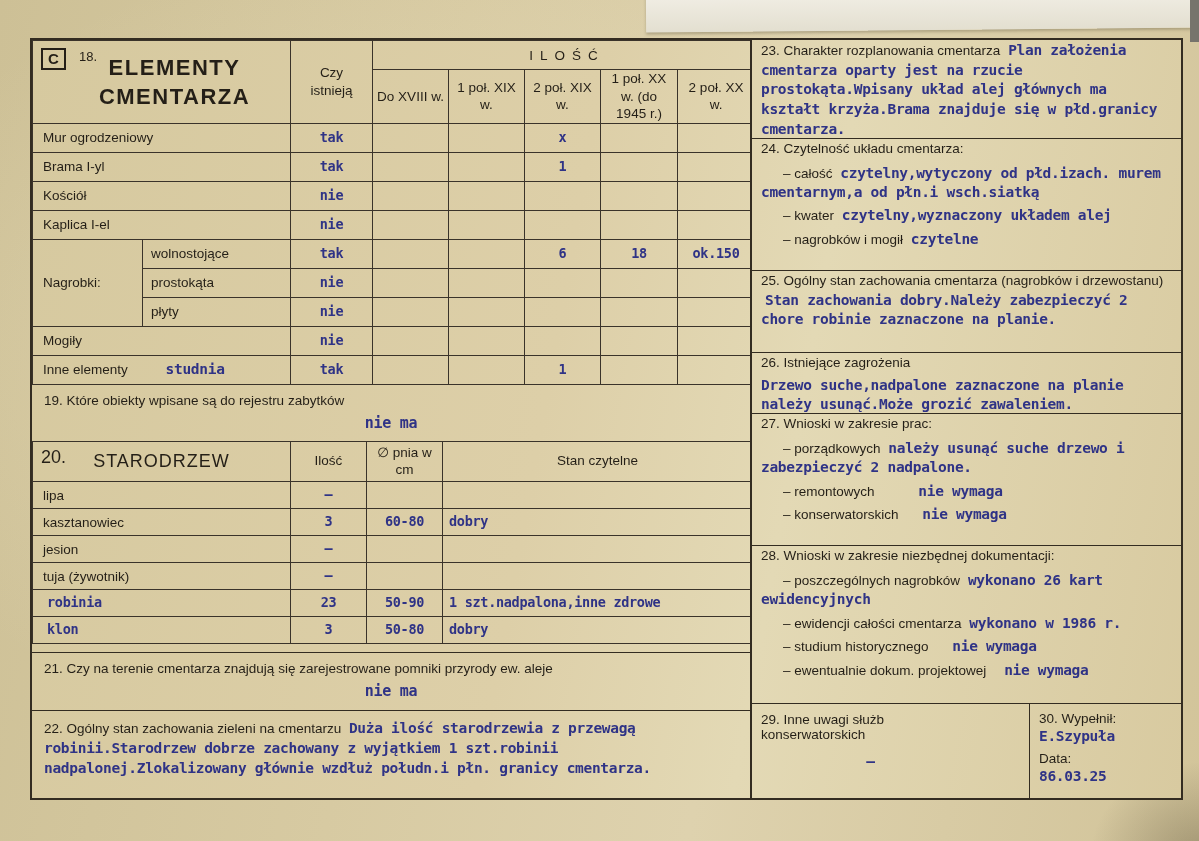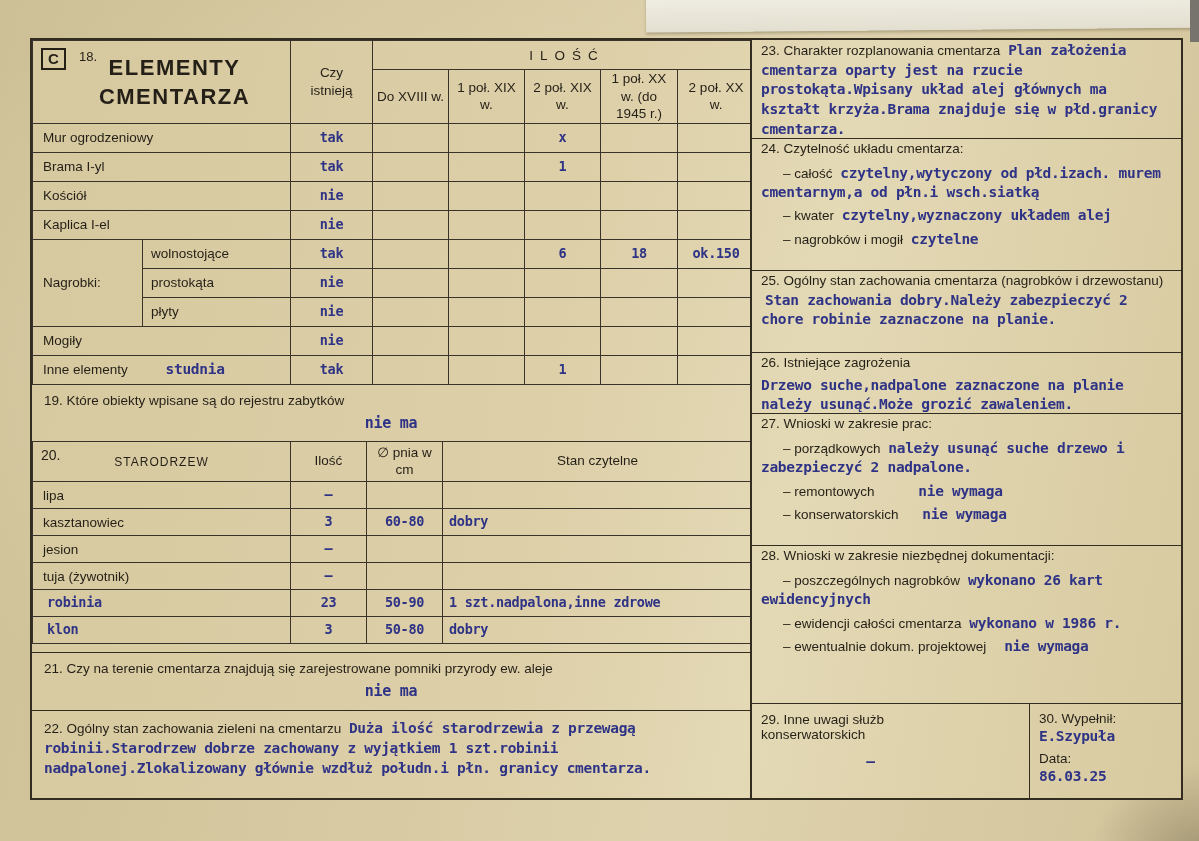--- a/index.html
+++ b/index.html
@@ -53,22 +53,22 @@
   .fullsec .ans{display:block;text-align:center;margin-top:6px;font-size:15px;}
   .sec21{border-top:1.5px solid #332c21;min-height:58px;}
   .sec19{min-height:56px;}
   .sec22{border-top:1.5px solid #332c21;flex:none;min-height:88px;line-height:1.4;}
   .spacer{flex:1;}
 
   
   .tree-tbl td{font-size:13.5px;}
   .tree-head{height:40px;}
   .tree-title-cell{position:relative;}
-  .tree-no{position:absolute;left:8px;top:5px;font-size:14px;}
-  .tree-title{text-align:center;font-size:12px;letter-spacing:1px;}
+  .tree-no{position:absolute;left:8px;top:5px;font-size:18px;}
+  .tree-title{text-align:center;font-size:18px;letter-spacing:1px;}
   .tree-col{text-align:center;font-size:13px;line-height:1.25;}
   .tree-tbl .row td{height:27px;}
   .health{text-align:left;padding-left:6px;}
 
   
   .rsec{border-bottom:1.5px solid #332c21;padding:1px 9px;box-sizing:border-box;
     font-size:13.5px;line-height:1.38;}
   .rhead{margin-bottom:3px;}
   .ritem{text-indent:22px;margin:5px 0;line-height:1.32;}
   .rpara .typed,.ritem .typed{margin-left:4px;}
@@ -341,20 +341,24 @@
         <div class="rhead">28. Wnioski w zakresie niezbędnej dokumentacji:</div>
         <div class="ritem">
           <span>– poszczególnych nagrobków</span>
           <span class="typed">wykonano 26 kart ewidencyjnych</span>
         </div>
         <div class="ritem">
           <span>– ewidencji całości cmentarza</span>
           <span class="typed">wykonano w 1986 r.</span>
         </div>
         <div class="ritem">
+          <span>– studium historycznego</span>
+          <span class="typed" style="margin-left:20px">nie wymaga</span>
+        </div>
+        <div class="ritem">
           <span>– ewentualnie dokum. projektowej</span>
           <span class="typed" style="margin-left:14px">nie wymaga</span>
         </div>
       </div>
 
       <div class="rbottom">
         <div class="sec29">
           <span>29. Inne uwagi służb konserwatorskich</span>
           <span class="ans typed">–</span>
         </div>

